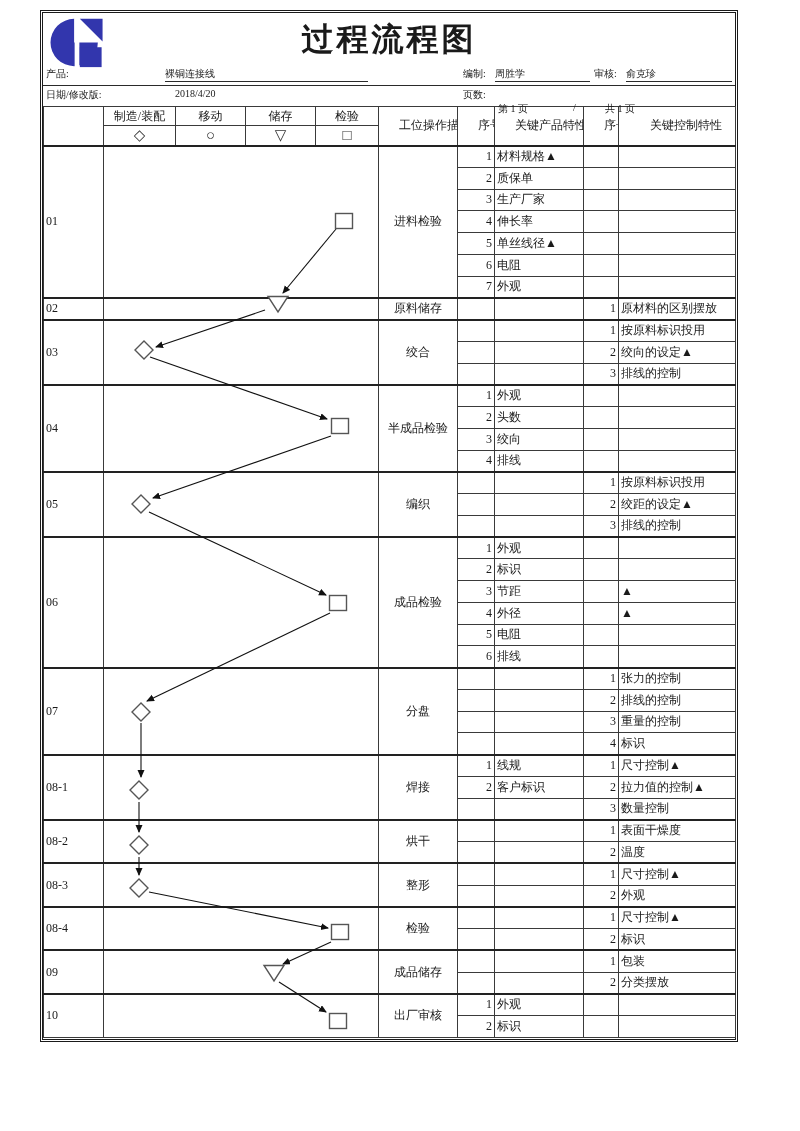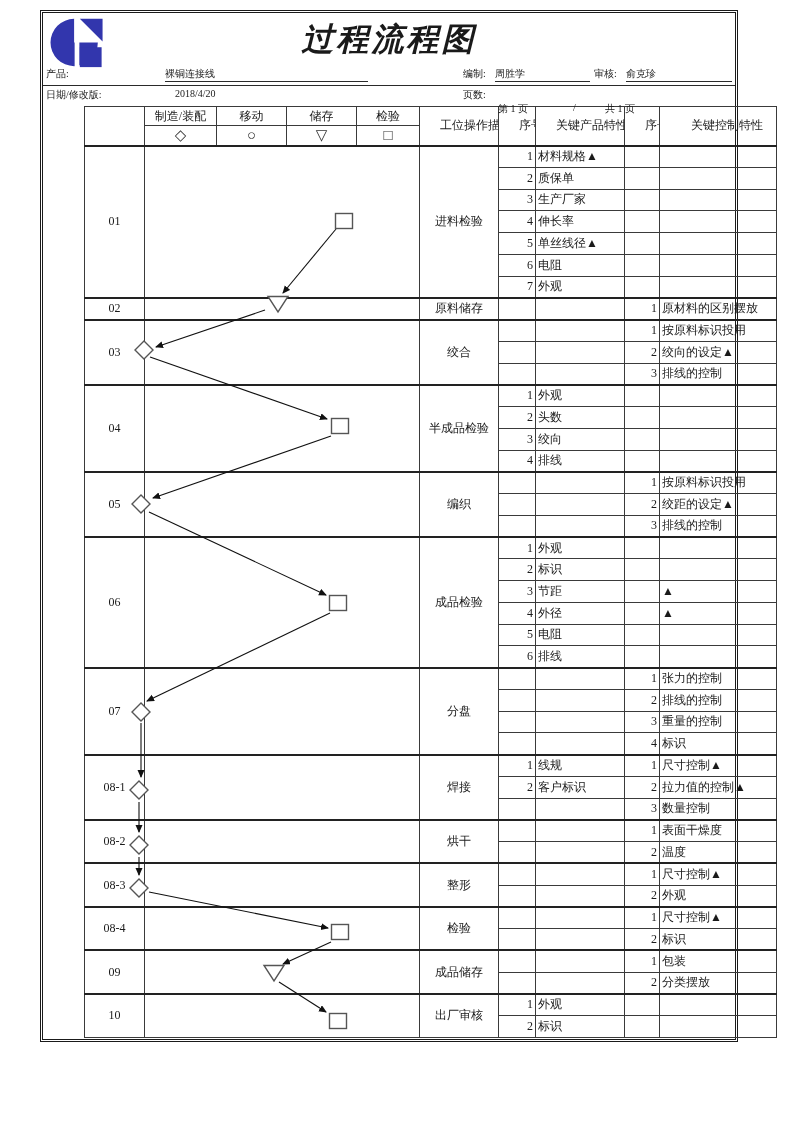--- a/index.html
+++ b/index.html
@@ -2,39 +2,39 @@
 <html><head>
 <meta charset="utf-8">
 <style>
   * { margin:0; padding:0; box-sizing:border-box; }
   html,body { width:800px; height:1131px; background:#ffffff; font-family:"Liberation Serif","DejaVu Serif",serif; color:#1a1a1a; }
   .page { position:relative; width:800px; height:1131px; background:#fff; overflow:hidden; }
   .doc { position:absolute; left:40px; top:10px; width:698px; height:1032px; border:3px double #1a1a1a; background:#fff; }
 
   .title-row { position:relative; height:52px; }
   .logo { position:absolute; left:5px; top:3px; width:58px; height:53px; }
-  .doc-title { text-align:center; font-size:32px; font-weight:bold; letter-spacing:3px; line-height:52px;font-style:italic; }
+  .doc-title { text-align:center; font-size:32px; font-weight:bold; letter-spacing:3px; line-height:52px; }
 
   .info-row { position:relative; font-size:10px; }
   .info-row1 { height:21px; border-bottom:1px solid #2a2a2a; }
   .info-row2 { height:20px; }
   .info-label { position:absolute; top:2px; white-space:nowrap; }
   .info-value { position:absolute; top:2px; border-bottom:1px solid #2a2a2a; white-space:nowrap; }
   .info-plain { position:absolute; top:16px; text-align:left; white-space:nowrap; }
 
-  table.flow { border-collapse:collapse; table-layout:fixed; width:692px;margin-left:41px; }
+  table.flow { border-collapse:collapse; table-layout:fixed; width:692px; }
   table.flow td { border:1px solid #3a3a3a; font-size:12px; overflow:hidden; white-space:nowrap; padding:0 2px; }
   thead td { text-align:center; font-size:12px; }
   thead tr.hdr-labels { height:19px; }
   thead tr.hdr-symbols { height:20px; }
   thead tr.hdr-symbols td { border-bottom:2px solid #222; font-size:15px; line-height:14px; color:#333; }
   thead td.rs { border-bottom:2px solid #222;padding-left:20px; }
   tbody tr { height:21.75px; }
   tbody tr.step-start td { border-top:2px solid #222; }
-  td.c-step { text-align:center; }
+  td.c-step { }
   td.c-desc { text-align:center; }
   td.num { text-align:right; padding-right:2px; }
   td.txt { text-align:left; padding-left:3px; }
   td.c-flow { background:#fff; }
 
   svg.overlay { position:absolute; left:0; top:0; width:800px; height:1131px; pointer-events:none; }
 </style>
 </head>
 <body>
 

